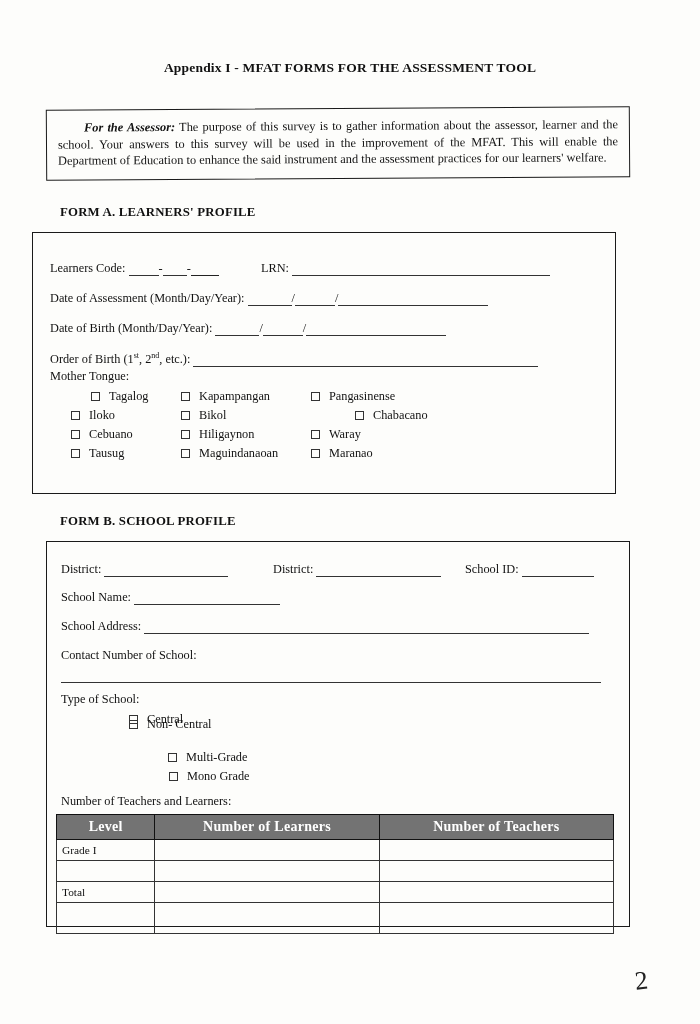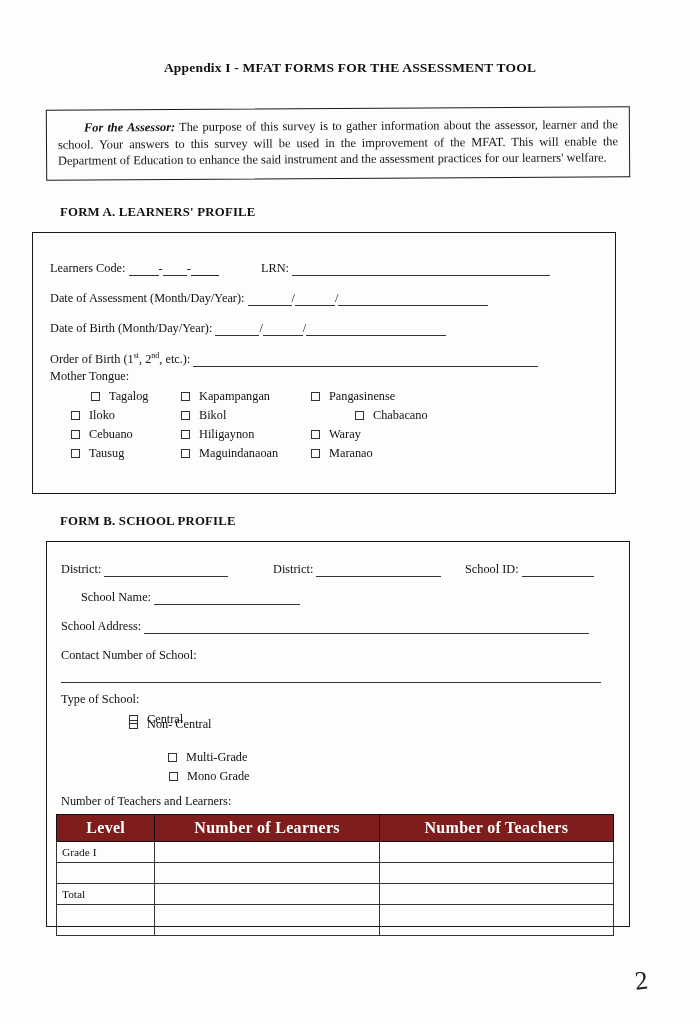--- a/index.html
+++ b/index.html
@@ -100,24 +100,24 @@
     white-space: nowrap;
   }
 
   
   .tbl {
     position: absolute;
     border-collapse: collapse;
     font-size: 11.4px;
   }
   .tbl th {
-    background: #7f1d1d;
+    background: #737373;
     color: #fff;
     font-weight: bold;
-    font-size: 16px;
+    font-size: 14px;
     padding: 4px 0;
     border: 1px solid #111;
     letter-spacing: 0.3px;
   }
   .tbl td {
     border: 1px solid #333;
     height: 18px;
     padding: 1px 5px;
     font-size: 11.4px;
     vertical-align: middle;
@@ -198,21 +198,21 @@
     </div>
     <div class="fld" style="left:226px; top:20px;">
       <span>District:</span>
       <span class="line" style="width:125px;"></span>
     </div>
     <div class="fld" style="left:418px; top:20px;">
       <span>School ID:</span>
       <span class="line" style="width:72px;"></span>
     </div>
 
-    <div class="fld" style="left:14px; top:48px;margin-left:20px;">
+    <div class="fld" style="left:14px; top:48px;">
       <span>School Name:</span>
       <span class="line" style="width:146px;"></span>
     </div>
 
     <div class="fld" style="left:14px; top:77px;">
       <span>School Address:</span>
       <span class="line" style="width:445px;"></span>
     </div>
 
     <div class="fld" style="left:14px; top:106px;">

